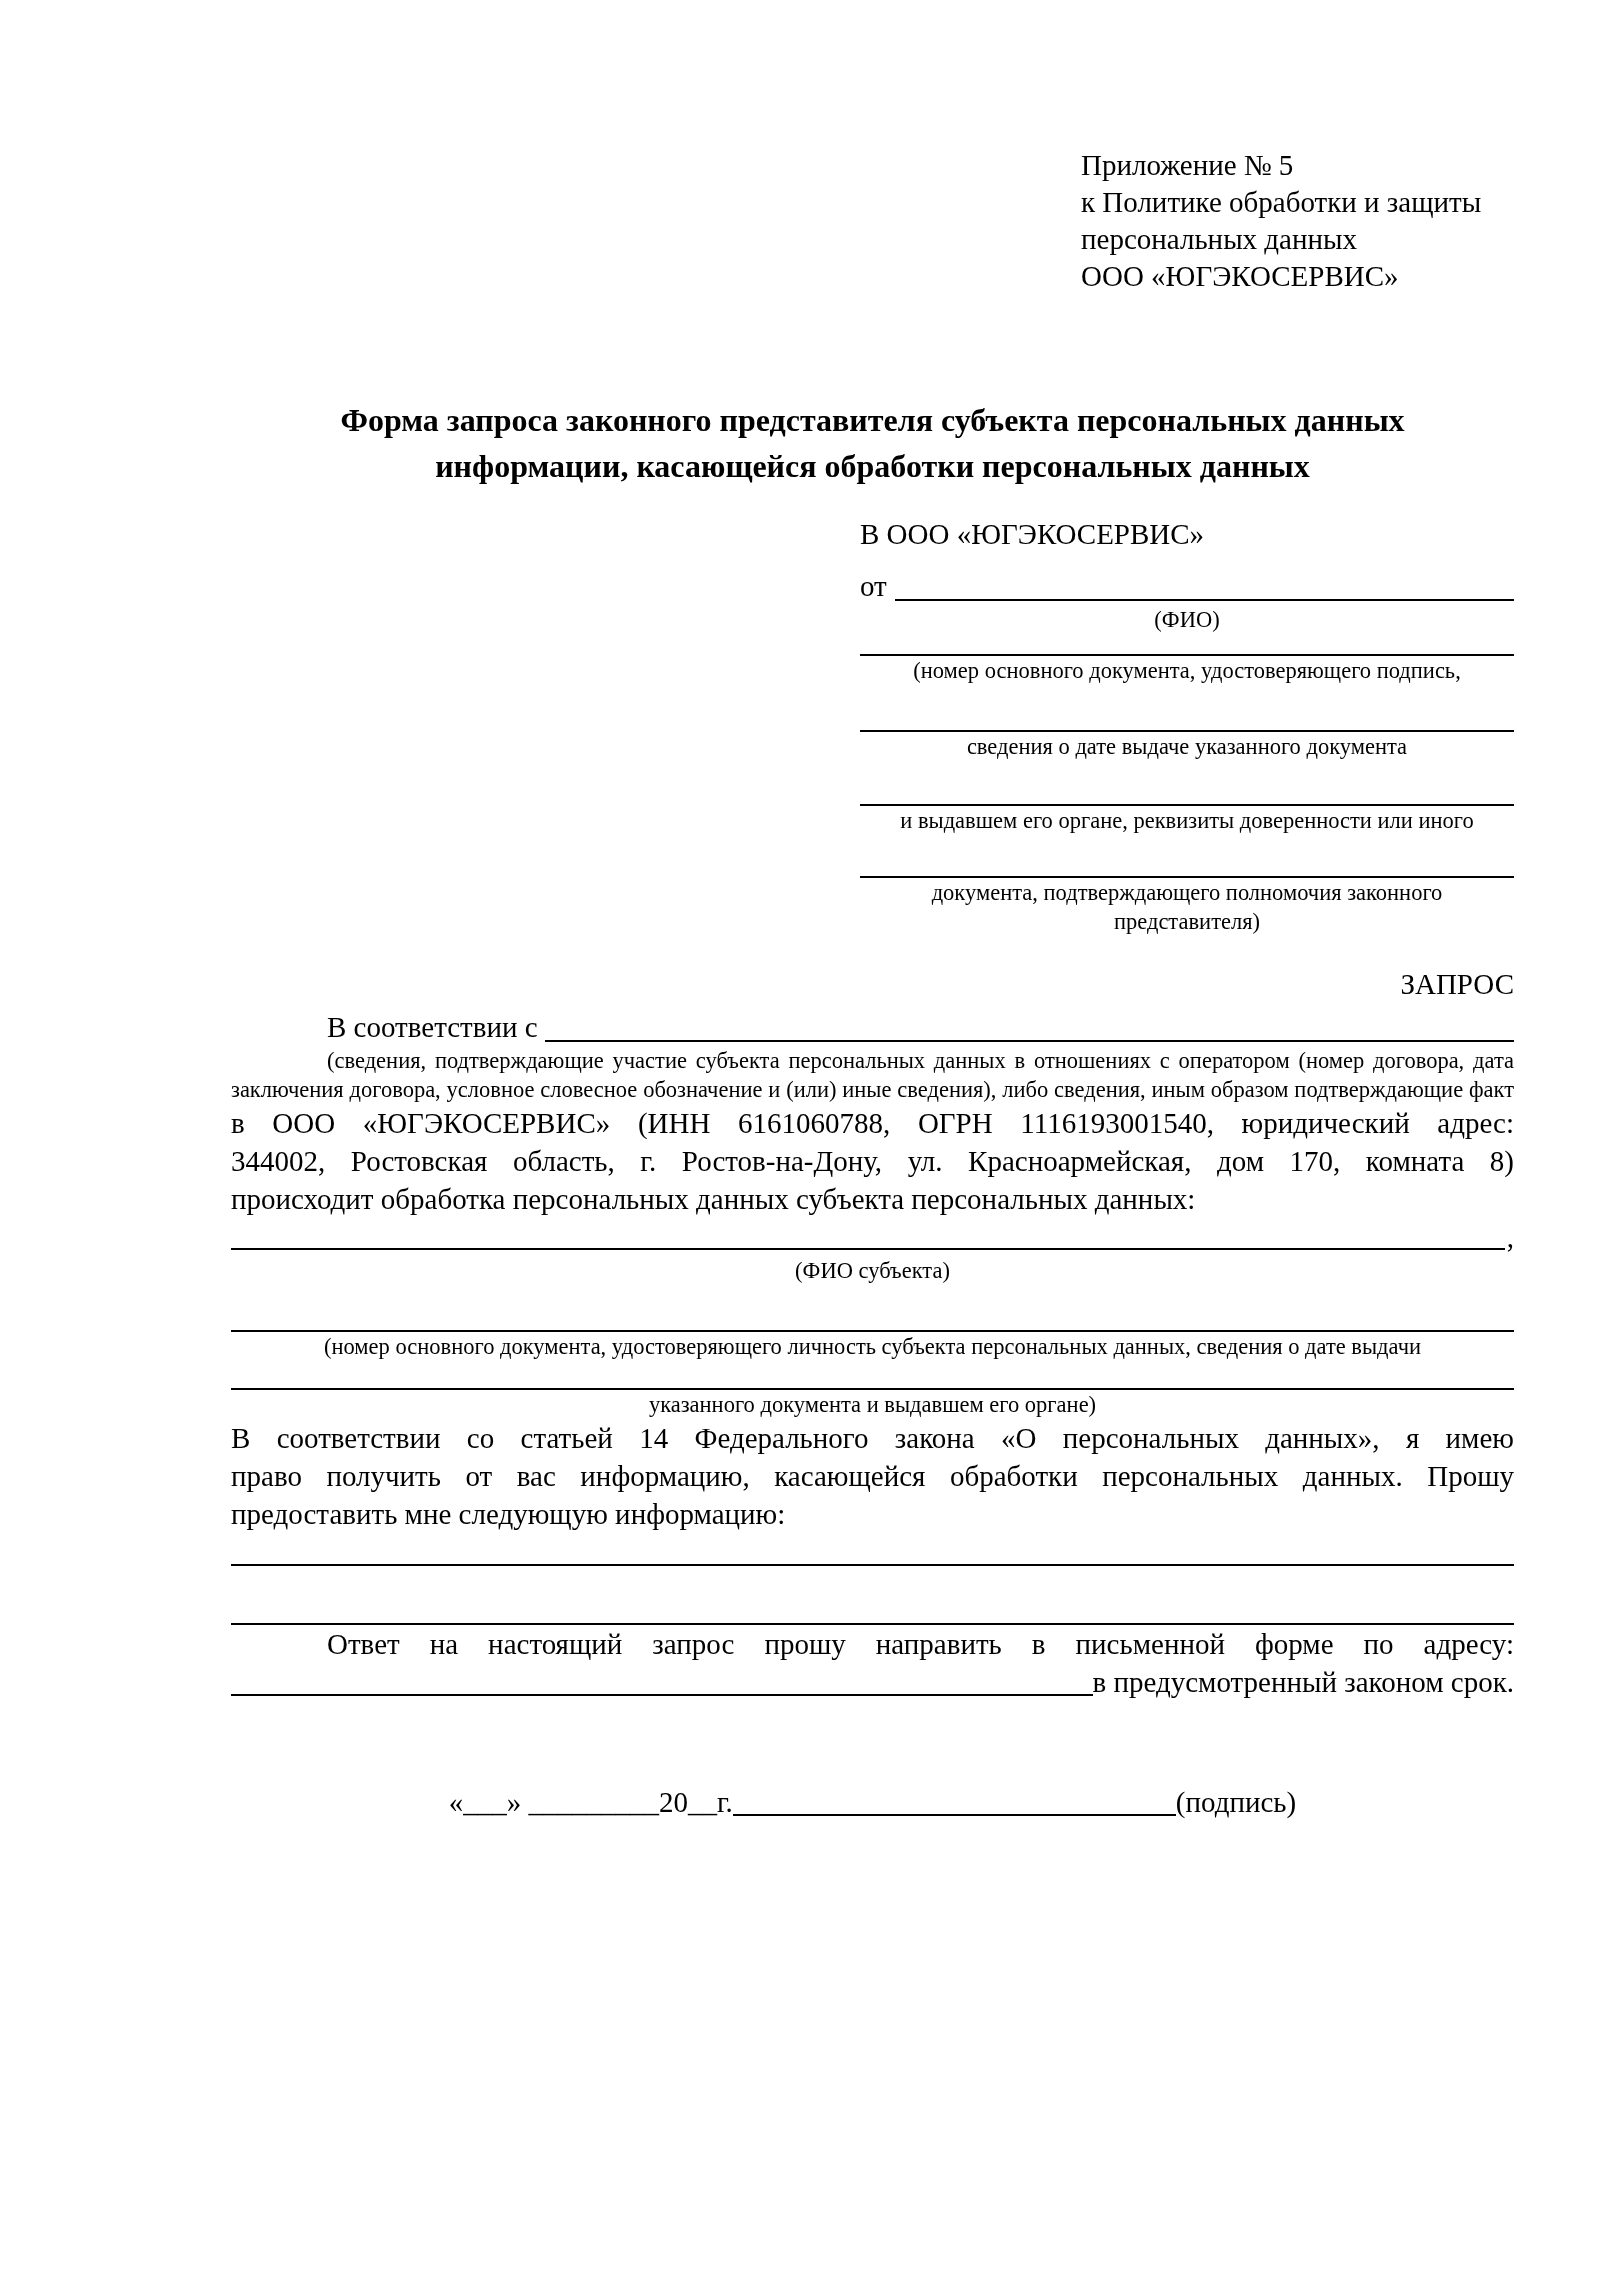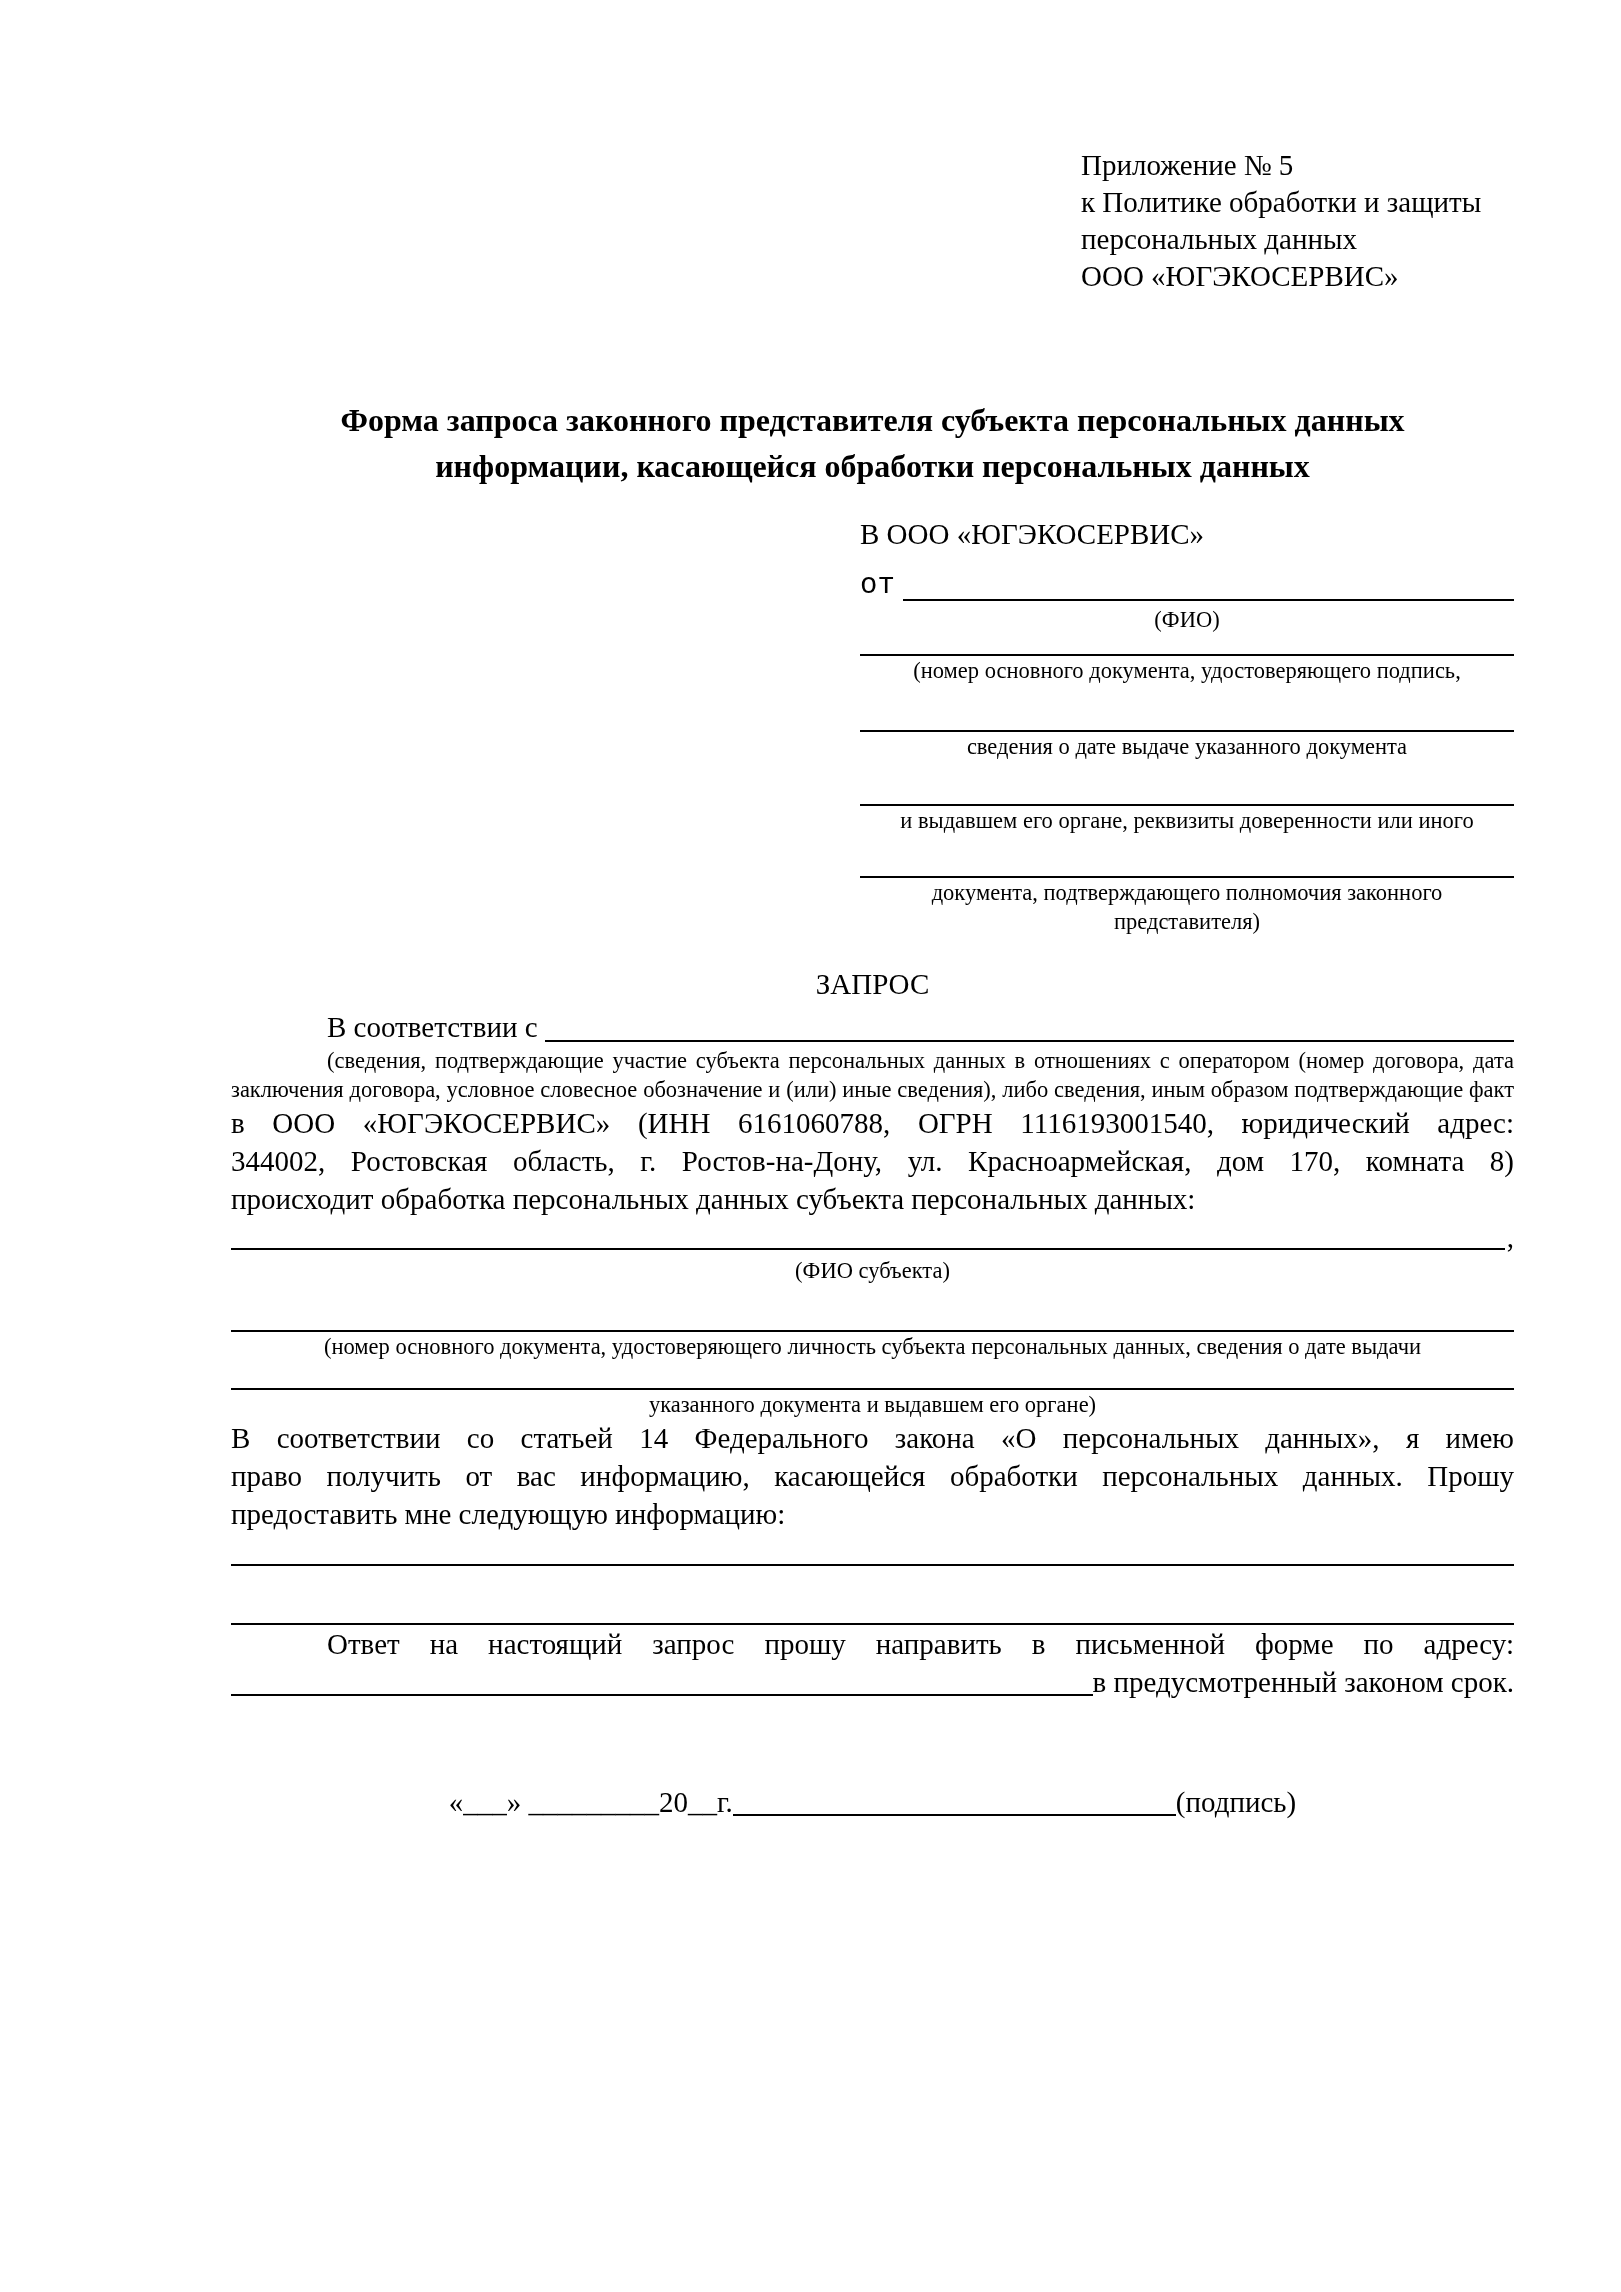--- a/index.html
+++ b/index.html
@@ -20,28 +20,28 @@
   .annex div { white-space:nowrap; line-height:37px; }
 
   
   .title { margin-top:102px; text-align:center; font-weight:bold; font-size:32px; line-height:46px; }
   .title span { display:block; }
 
   
   .addressee { margin-left:629px; margin-top:25.5px; width:654px; }
   .addr-to { line-height:38px; }
   .from-row { display:flex; margin-top:14.7px; }
-  .from-row .lbl { flex:0 0 auto; white-space:nowrap;font-family:Liberation Mono, monospace; }
+  .from-row .lbl { flex:0 0 auto; white-space:nowrap; }
   .grow-line { flex:1 1 auto; border-bottom:2.9px solid #000; margin-left:7.8px; margin-bottom:3.9px; }
   .fcap { font-size:22.5px; line-height:29px; text-align:center; }
   .fline { border-bottom:2.9px solid #000; }
   .h20 { height:19.6px; } .h46 { height:45px; } .h44 { height:43px; } .h42 { height:41px; } .h28 { height:27.4px; }
 
   
-  .req-heading { margin-top:29px; text-align:center; }
+  .req-heading { margin-top:29px; text-align:right; }
   .accord-row { display:flex; margin-top:4.9px; padding-left:96px; }
   .accord-row .lbl { flex:0 0 auto; white-space:nowrap; }
 
   .small-just { font-size:22.5px; line-height:29px; }
   .jl { text-align:justify; text-align-last:justify; }
   .indent { padding-left:96px; }
 
   .par { line-height:38px; }
 
   .comma-row { display:flex; align-items:flex-end; }

